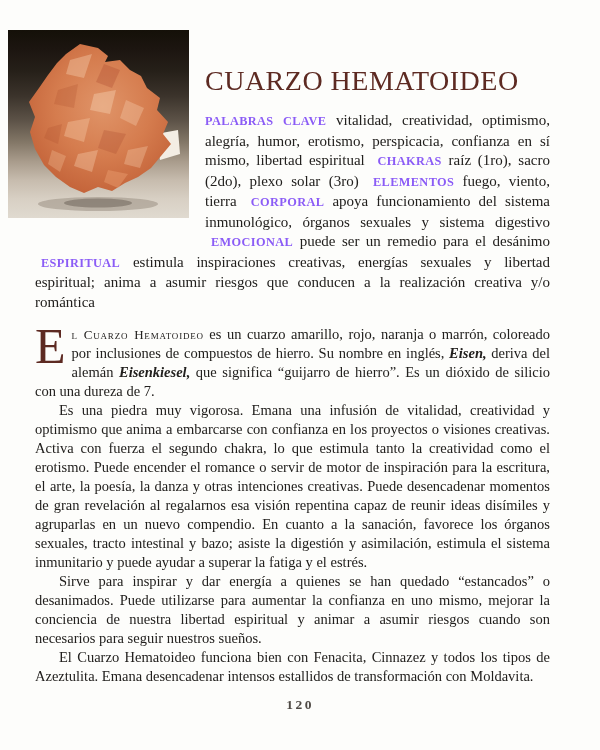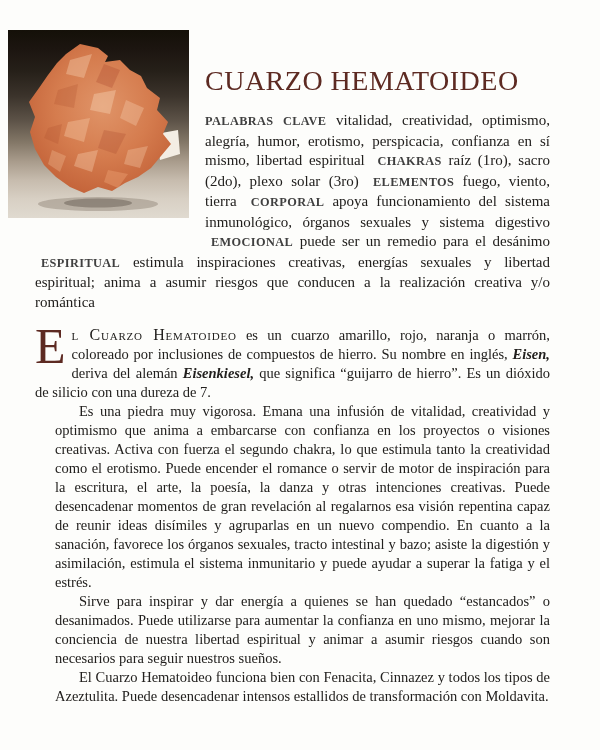--- a/index.html
+++ b/index.html
@@ -37,46 +37,46 @@
     color:#5d2a22;
   }
   
   .kw{
     margin:15px 0 0 0;
     text-align:justify;
     font-size:15px;
     line-height:19.5px;
   }
   .seg-label{
-    color:#404040;
+    color:#8b5cf6;
     font-weight:bold;
     font-size:12.3px;
     letter-spacing:0.4px;
   }
   .kw .seg-label:not(:first-child){margin-left:6px;font-family:Liberation Serif, serif;}
   
   .bodytext{
     clear:left;
     margin-top:13px;
     font-size:14.5px;
     line-height:19px;
   }
   .para{margin:0;text-align:justify;}
-  .para.indent{text-indent:24px;margin-left:20px;}
+  .para.indent{text-indent:24px;}
   .seg-italic{font-style:italic;font-weight:bold;}
   .seg-dropcap{
     float:left;
     font-size:50px;
     line-height:38px;
     padding:2px 6px 0 0;
     color:#5d2a22;
   }
   .seg-smallcaps{
     font-variant:small-caps;
-    font-size:16px;
+    font-size:13px;
     letter-spacing:0.8px;
   }
   
   .pageno{
     position:absolute;
     left:0;right:0;
     top:697px;
     text-align:center;
     font-size:13.5px;
     font-weight:bold;
@@ -126,17 +126,18 @@
   </div>
 
   <h1 class="title">CUARZO HEMATOIDEO</h1>
 
   <p class="kw"><span class="seg-label">PALABRAS CLAVE</span><span class="seg-text"> vitalidad, creatividad, optimismo, alegría, humor, erotismo, perspicacia, confianza en sí mismo, libertad espiritual </span><span class="seg-label">CHAKRAS</span><span class="seg-text"> raíz (1ro), sacro (2do), plexo solar (3ro) </span><span class="seg-label">ELEMENTOS</span><span class="seg-text"> fuego, viento, tierra </span><span class="seg-label">CORPORAL</span><span class="seg-text"> apoya funcionamiento del sistema inmunológico, órganos sexuales y sistema digestivo </span><span class="seg-label">EMOCIONAL</span><span class="seg-text"> puede ser un remedio para el desánimo </span><span class="seg-label">ESPIRITUAL</span><span class="seg-text"> estimula inspiraciones creativas, energías sexuales y libertad espiritual; anima a asumir riesgos que conducen a la realización creativa y/o romántica</span></p>
 
   <div class="bodytext">
     <p class="para"><span class="seg-dropcap">E</span><span class="seg-smallcaps">l Cuarzo Hematoideo</span><span class="seg-text"> es un cuarzo amarillo, rojo, naranja o marrón, coloreado por inclusiones de compuestos de hierro. Su nombre en inglés, </span><span class="seg-italic">Eisen,</span><span class="seg-text"> deriva del alemán </span><span class="seg-italic">Eisenkiesel,</span><span class="seg-text"> que significa “guijarro de hierro”. Es un dióxido de silicio con una dureza de 7.</span></p>
     <p class="para indent"><span class="seg-text">Es una piedra muy vigorosa. Emana una infusión de vitalidad, creatividad y optimismo que anima a embarcarse con confianza en los proyectos o visiones creativas. Activa con fuerza el segundo chakra, lo que estimula tanto la creatividad como el erotismo. Puede encender el romance o servir de motor de inspiración para la escritura, el arte, la poesía, la danza y otras intenciones creativas. Puede desencadenar momentos de gran revelación al regalarnos esa visión repentina capaz de reunir ideas disímiles y agruparlas en un nuevo compendio. En cuanto a la sanación, favorece los órganos sexuales, tracto intestinal y bazo; asiste la digestión y asimilación, estimula el sistema inmunitario y puede ayudar a superar la fatiga y el estrés.</span></p>
     <p class="para indent"><span class="seg-text">Sirve para inspirar y dar energía a quienes se han quedado “estancados” o desanimados. Puede utilizarse para aumentar la confianza en uno mismo, mejorar la conciencia de nuestra libertad espiritual y animar a asumir riesgos cuando son necesarios para seguir nuestros sueños.</span></p>
-    <p class="para indent"><span class="seg-text">El Cuarzo Hematoideo funciona bien con Fenacita, Cinnazez y todos los tipos de Azeztulita. Puede desencadenar intensos estallidos de transformación con Moldavita.</span></p>
+    <p class="para indent"><span class="seg-text">El Cuarzo Hematoideo funciona bien con Fenacita, Cinnazez y todos los tipos de Azeztulita. Emana desencadenar intensos estallidos de transformación con Moldavita.</span></p>
   </div>
 
+  <div class="pageno">120</div>
 
 </div>
 
 </body></html>

